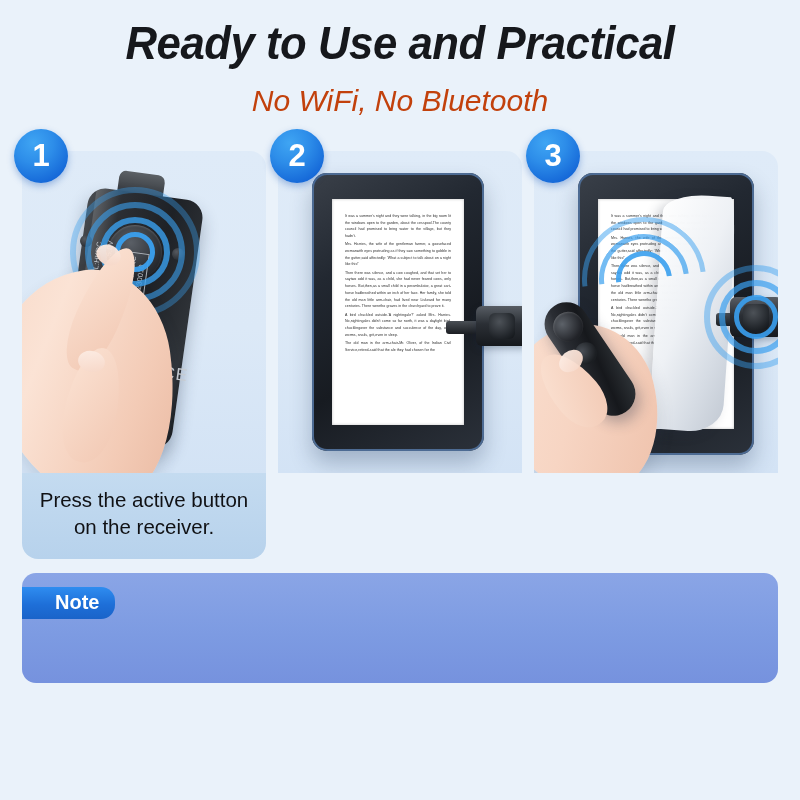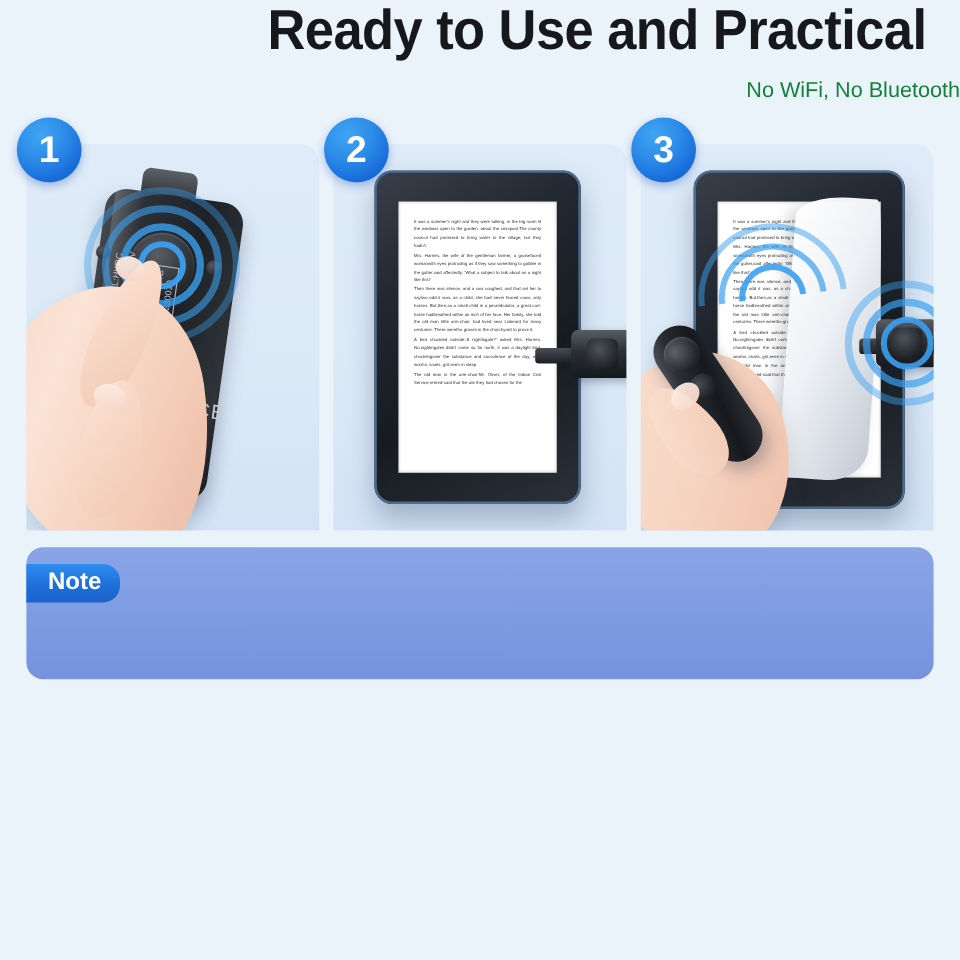--- a/index.html
+++ b/index.html
@@ -10,35 +10,37 @@
     width: 800px;
     height: 800px;
     overflow: hidden;
     background: #eaf2fa;
     font-family: "Liberation Sans", sans-serif;
     position: relative;
   }
 
   
   .header {
-    text-align: right;
+    padding-top: 18px;
+    text-align: center;
+    font-style: italic;
   }
   .title {
     font-size: 47px;
     font-weight: 900;
     letter-spacing: -0.5px;
     color: #16181c;
     line-height: 1.06;
     margin: 0;
     transform: scaleX(0.93);
   }
   .subtitle {
-    font-size: 18px;
+    font-size: 30px;
     font-weight: 400;
-    color: #15803d;
+    color: #c2410c;
     margin: 16px 0 0 0;
     line-height: 1.1;
   }
 
   
   .steps {
     display: flex;
     gap: 12px;
     padding: 34px 22px 0 22px;
     box-sizing: border-box;
@@ -294,21 +296,21 @@
     box-sizing: border-box;
     min-height: 110px;
   }
   .note-tag {
     position: absolute;
     left: 0; top: 14px;
     background: linear-gradient(180deg, #2f8df0 0%, #1e6fd8 55%, #1a63c9 100%);
     color: #ffffff;
     font-size: 20px;
     font-weight: 700;
-    padding: 3px 16px 4px 18px;
+    padding: 3px 16px 4px 33px;
     border-radius: 0 14px 14px 0;
     line-height: 1.25;
   }
   .note-text {
     font-size: 25.5px;
     font-weight: 800;
     color: #101114;
     line-height: 1.16;
     letter-spacing: -0.2px;
     margin-top: 12px;
@@ -357,20 +359,21 @@
           <div class="ring" style="width:118px;height:118px;border-width:6px;opacity:.38;"></div>
         </div>
 
         <div class="hand1"></div>
         <div class="finger" style="left:58px; top:92px; width:44px; height:132px; transform:rotate(24deg);"></div>
         <div class="nail" style="left:74px; top:94px; width:25px; height:20px; transform:rotate(24deg);"></div>
         <div class="finger" style="left:44px; top:196px; width:52px; height:116px; transform:rotate(12deg);"></div>
         <div class="nail" style="left:56px; top:200px; width:27px; height:21px; transform:rotate(12deg);"></div>
       </div>
     </div>
+    <div class="card-caption">Press the active button on the receiver.</div>
   </div>
 
   <div class="step-card">
     <div class="badge">2</div>
     <div class="card-body">
       <div class="scene">
 
         <div class="reader" style="left:34px; top:22px; width:172px; height:278px;">
           <div class="reader-screen">
             <div class="page-text">

